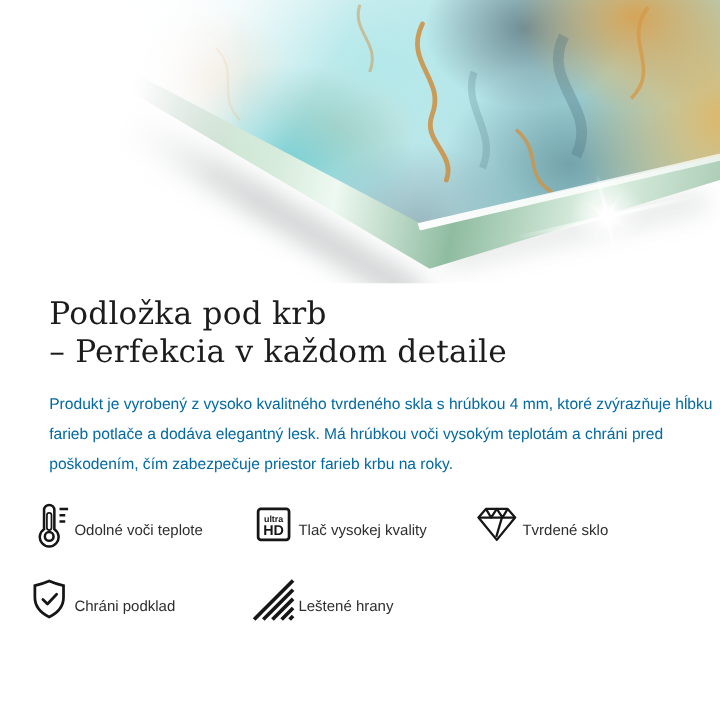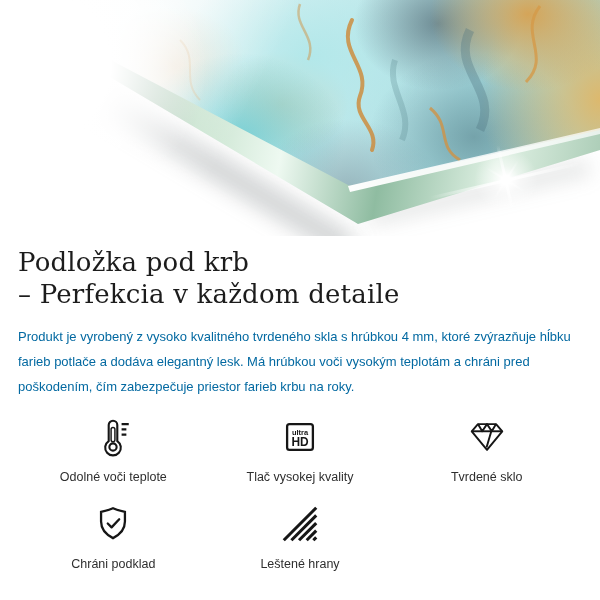--- a/index.html
+++ b/index.html
@@ -40,30 +40,30 @@
   .sparkle{position:absolute;left:506px;top:180px;width:0;height:0;}
   .sparkle .glow{position:absolute;left:-32px;top:-32px;width:64px;height:64px;
     background:radial-gradient(circle,rgba(255,255,255,1) 0 10%,rgba(255,255,255,.55) 30%,rgba(255,255,255,0) 70%);}
   .beam{position:absolute;background:linear-gradient(to right,rgba(255,255,255,0),#fff 50%,rgba(255,255,255,0));}
   .b1{left:-78px;top:-1.5px;width:156px;height:3px;transform:rotate(-13deg);}
   .b2{left:-36px;top:-1.25px;width:72px;height:2.5px;transform:rotate(77deg);}
   .b3{left:-23px;top:-1px;width:46px;height:2px;transform:rotate(32deg);opacity:.75;}
   .b4{left:-23px;top:-1px;width:46px;height:2px;transform:rotate(-58deg);opacity:.75;}
 
   
-  .content{padding:0 18px;}
+  .content{padding:0 41px;}
   .title{margin-top:10px;font-family:"DejaVu Serif",serif;font-weight:400;
     font-size:26px;line-height:32px;color:#1c1c1c;letter-spacing:.2px;}
   .desc{margin-top:14px;font-size:13px;line-height:25px;color:#0369a1;}
   .desc div{white-space:nowrap;}
 
   
   .features{display:grid;grid-template-columns:1fr 1fr 1fr;padding:0 20px;
     margin-top:15px;row-gap:17px;}
-  .feature{display:flex;flex-direction:column;align-items:center;}
+  .feature{display:flex;flex-direction:row;align-items:center;}
   .ficon{height:46px;display:flex;align-items:center;justify-content:center;}
   .ficon svg{width:42px;height:42px;display:block;}
   .flabel{margin-top:10px;font-size:12.5px;color:#2e2e2e;}
   .ic{stroke:#161616;fill:none;stroke-width:2.2;}
 </style>
 </head>
 <body>
 
 <div class="hero">
   <div class="shadow-left"></div>

